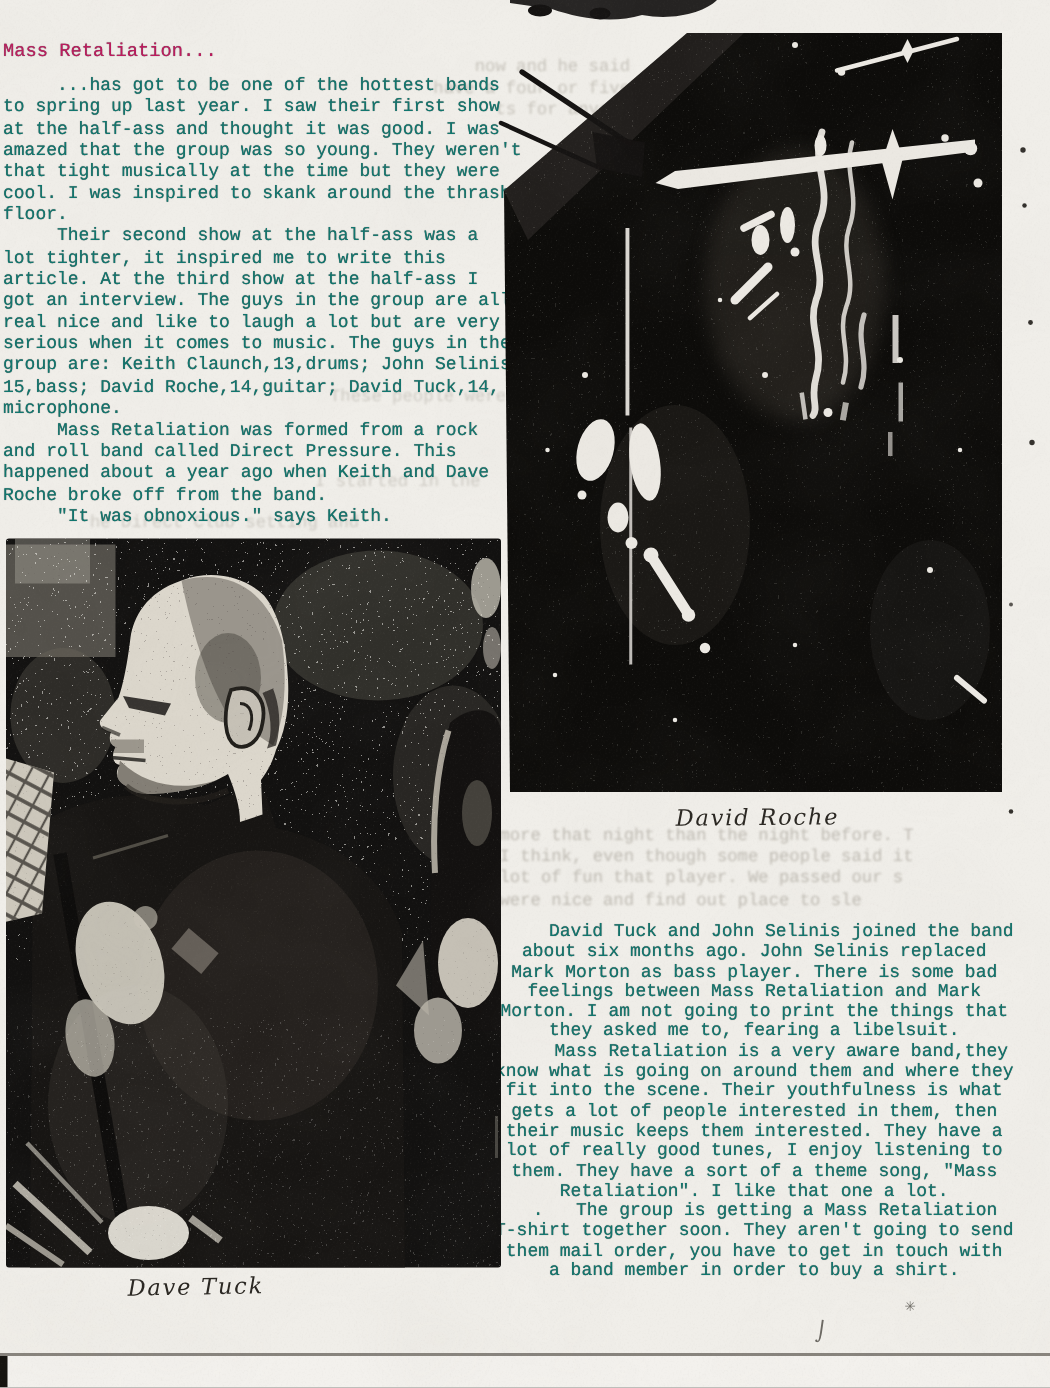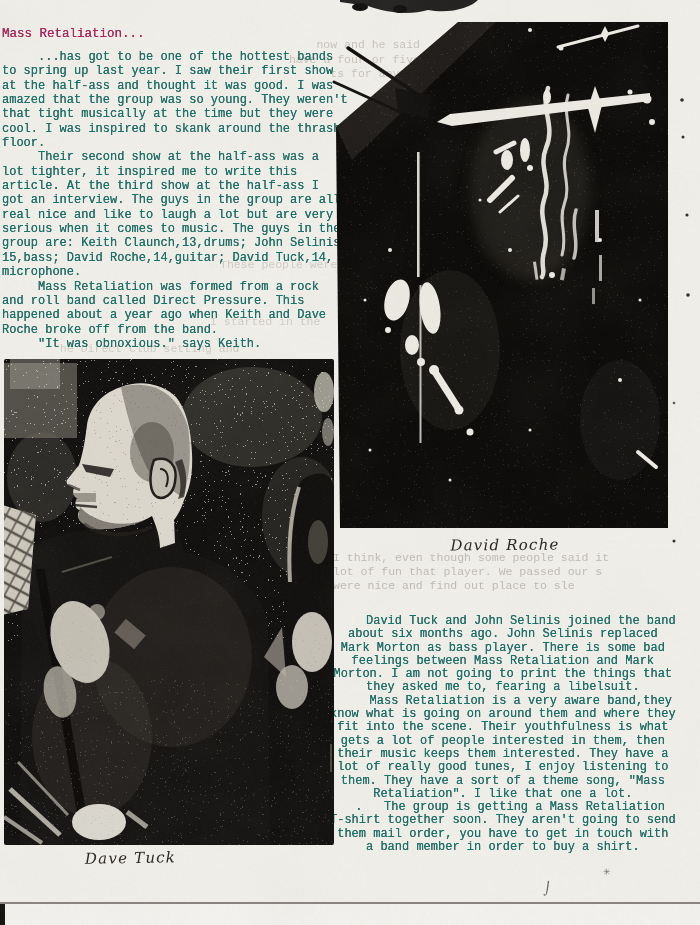--- a/index.html
+++ b/index.html
@@ -41,21 +41,21 @@
 </style>
 </head>
 <body>
 
 <div class="page">
 
   <div class="ghost ghost-top"><div class="tline">now and he said</div><div class="tline">have a four or five</div><div class="tline">ts for anyone</div></div>
   <div class="ghost ghost-frag" style="left:220px;top:258px;">These people were very</div>
   <div class="ghost ghost-frag" style="left:210px;top:315px;">I started in the</div>
   <div class="ghost ghost-frag" style="left:60px;top:342px;">he Direct Club setting and</div>
-  <div class="ghost ghost-mid"><div class="tline">I think, even though some people said it</div><div class="tline">lot of fun that player. We passed our s</div><div class="tline">were nice and find out place to sle</div></div>
+  <div class="ghost ghost-mid"><div class="tline">more that night than the night before. T</div><div class="tline">I think, even though some people said it</div><div class="tline">lot of fun that player. We passed our s</div><div class="tline">were nice and find out place to sle</div></div>
 
   <div class="heading">Mass Retaliation...</div>
   <div class="tcol col-left"><div class="tline">     ...has got to be one of the hottest bands</div><div class="tline">to spring up last year. I saw their first show</div><div class="tline">at the half-ass and thought it was good. I was</div><div class="tline">amazed that the group was so young. They weren't</div><div class="tline">that tight musically at the time but they were</div><div class="tline">cool. I was inspired to skank around the thrash-</div><div class="tline">floor.</div><div class="tline">     Their second show at the half-ass was a</div><div class="tline">lot tighter, it inspired me to write this</div><div class="tline">article. At the third show at the half-ass I</div><div class="tline">got an interview. The guys in the group are all</div><div class="tline">real nice and like to laugh a lot but are very</div><div class="tline">serious when it comes to music. The guys in the</div><div class="tline">group are: Keith Claunch,13,drums; John Selinis,</div><div class="tline">15,bass; David Roche,14,guitar; David Tuck,14,</div><div class="tline">microphone.</div><div class="tline">     Mass Retaliation was formed from a rock</div><div class="tline">and roll band called Direct Pressure. This</div><div class="tline">happened about a year ago when Keith and Dave</div><div class="tline">Roche broke off from the band.</div><div class="tline">     "It was obnoxious." says Keith.</div></div>
   <div class="tcol col-right"><div class="tline">     David Tuck and John Selinis joined the band</div><div class="tline">about six months ago. John Selinis replaced</div><div class="tline">Mark Morton as bass player. There is some bad</div><div class="tline">feelings between Mass Retaliation and Mark</div><div class="tline">Morton. I am not going to print the things that</div><div class="tline">they asked me to, fearing a libelsuit.</div><div class="tline">     Mass Retaliation is a very aware band,they</div><div class="tline">know what is going on around them and where they</div><div class="tline">fit into the scene. Their youthfulness is what</div><div class="tline">gets a lot of people interested in them, then</div><div class="tline">their music keeps them interested. They have a</div><div class="tline">lot of really good tunes, I enjoy listening to</div><div class="tline">them. They have a sort of a theme song, "Mass</div><div class="tline">Retaliation". I like that one a lot.</div><div class="tline">  .   The group is getting a Mass Retaliation</div><div class="tline">T-shirt together soon. They aren't going to send</div><div class="tline">them mail order, you have to get in touch with</div><div class="tline">a band member in order to buy a shirt.</div></div>
 
   <svg class="photo ph-roche" width="400" height="550" viewBox="0 0 400 550">
     <defs>
       <clipPath id="clipR">
           <polygon points="158,22 368,22 368,528 40,528 36,127"></polygon>
         </clipPath>

